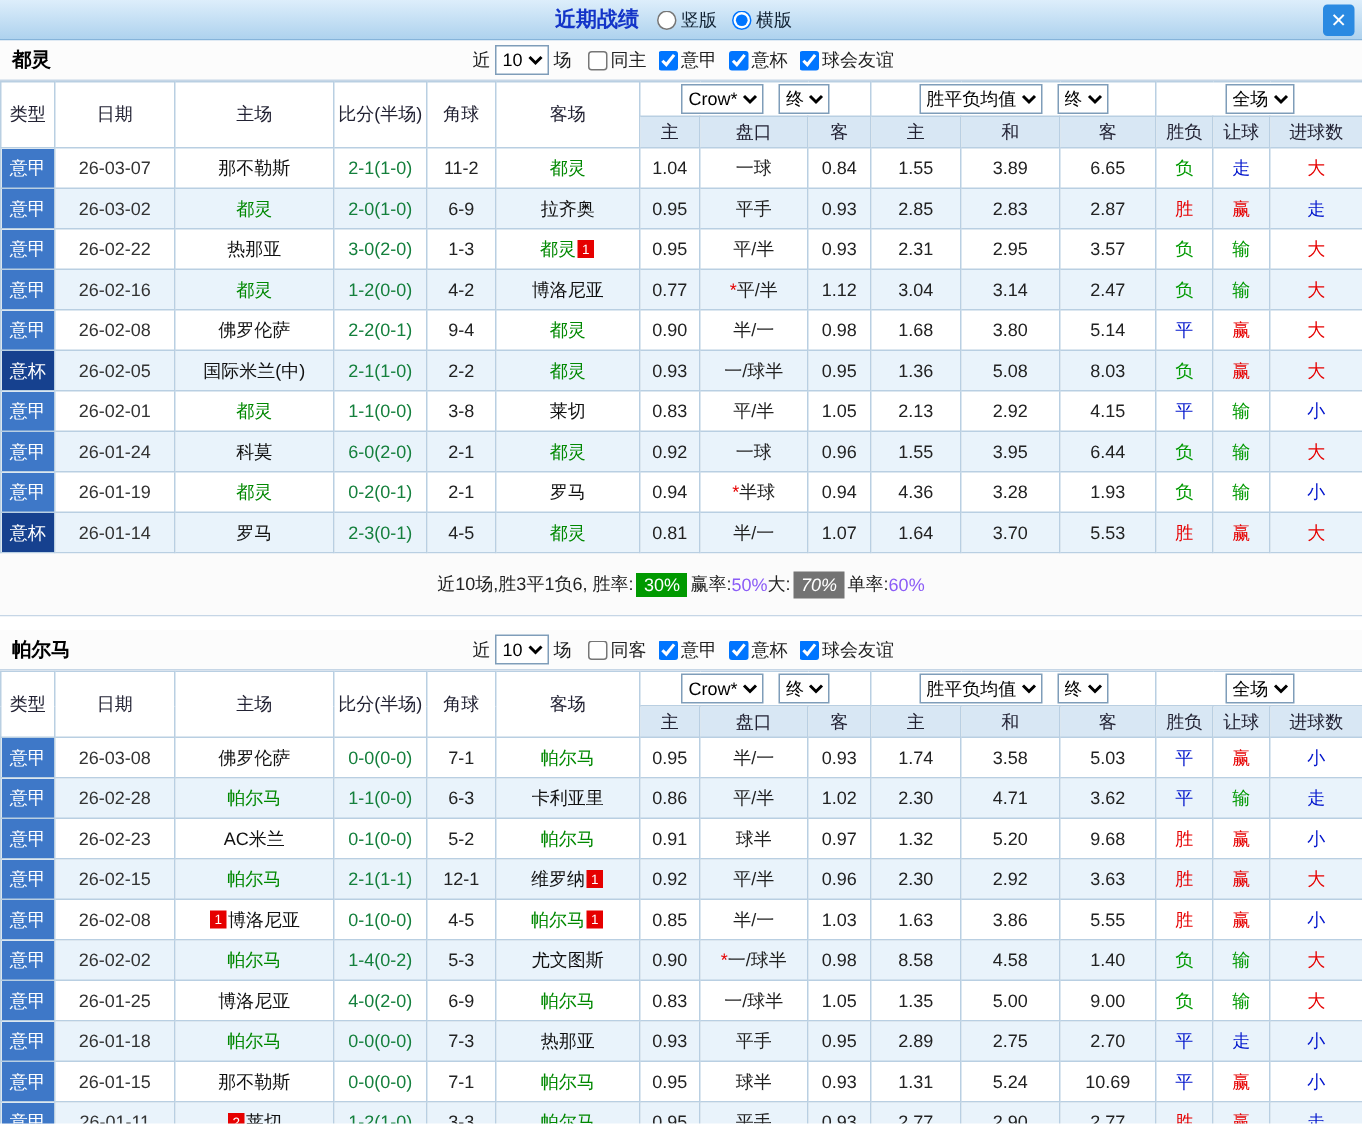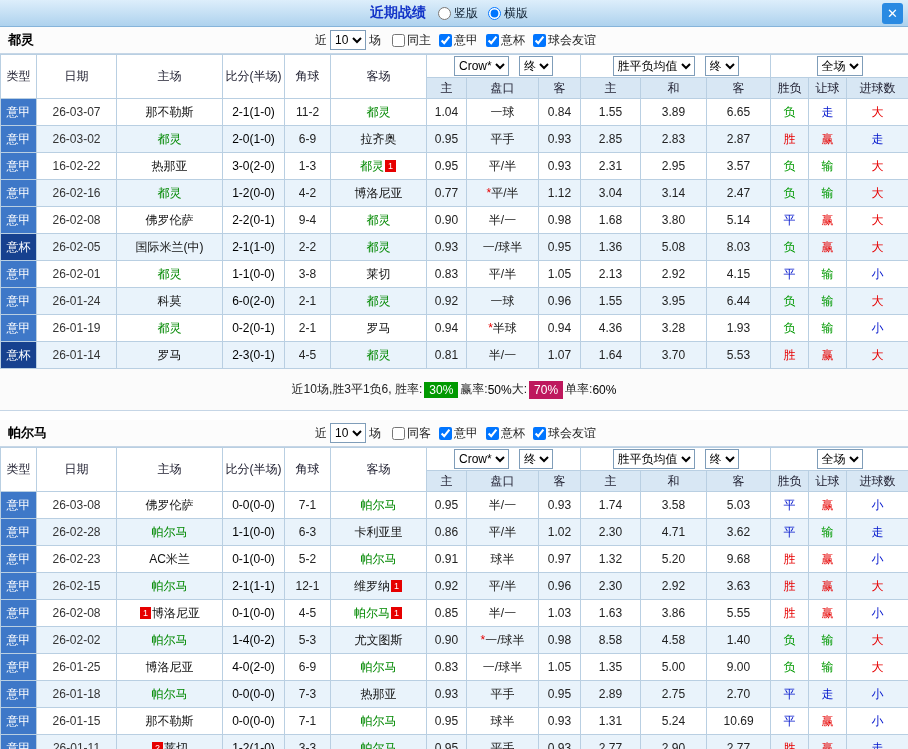--- a/index.html
+++ b/index.html
@@ -46,38 +46,38 @@
   .stats .lefthead { background:#fff; }
   .stats .ctrl-cell { background:#fff; height:23px; }
   .stats .ctrl-cell select { margin:0 5px; }
   .stats tr.sub th { background:#d8e7f4; height:21px; }
   .stats tbody td { height:27px; }
   tbody tr.odd { background:#fff; }
   tbody tr.even { background:#e9f3fb; }
   td.type-serie-a { background:#3e78c8; color:#fff; }
   td.type-coppa   { background:#16418f; color:#fff; }
   .date-cell { color:#333; }
-  .score-cell { color:#000000; }
+  .score-cell { color:#15803d; }
   .subject { color:#008800; }
   .opp { color:#111;text-align:right; }
   .card {
     display:inline-block; background:#e60000; color:#fff; font-size:9px;
     line-height:12px; min-width:11px; height:12px; margin:0 1px; vertical-align:1px;
   }
   .star { color:#e60000; }
   .res-red { color:#e60000; } .res-green { color:#009900; } .res-blue { color:#0014cc; }
   
   .summary-row {
     height:42px; background:#fbfbfb; border-bottom:1px solid #c6d6e6;
     display:flex; align-items:center; justify-content:center;
   }
   .sum-plain { color:#222; }
-  .val-blue { color:#000000; }
+  .val-blue { color:#8b5cf6; }
   .badge-green { background:#009900; color:#fff; padding:1px 5px; margin:0 2px; }
-  .badge-red { background:#be185d; color:#fff; padding:2px 5px; margin:0 2px; }
+  .badge-red { background:#737373; color:#fff; padding:2px 5px; margin:0 2px;font-style:italic; }
   .section-gap { height:9px; background:#fff; }
 </style>
 </head>
 <body>
 
 <div class="topbar">
   <span class="topbar-title">近期战绩</span>
   <label class="radio-label">
     <input type="radio" name="layout" style="">
     <span>竖版</span>
@@ -186,21 +186,21 @@
           <td class="odds-cell">0.93</td>
           <td class="avg-cell">2.85</td>
           <td class="avg-cell">2.83</td>
           <td class="avg-cell">2.87</td>
           <td class="res-red">胜</td>
           <td class="res-red">赢</td>
           <td class="res-blue">走</td>
         </tr>
         <tr class="odd">
           <td class="type-serie-a">意甲</td>
-          <td class="date-cell">16-02-22</td>
+          <td class="date-cell">26-02-22</td>
           <td class="team-cell"><span class="opp">热那亚</span></td>
           <td class="score-cell">3-0(2-0)</td>
           <td class="corner-cell">1-3</td>
           <td class="team-cell"><span class="subject">都灵</span><span class="card">1</span></td>
           <td class="odds-cell">0.95</td>
           <td class="odds-cell">平/半</td>
           <td class="odds-cell">0.93</td>
           <td class="avg-cell">2.31</td>
           <td class="avg-cell">2.95</td>
           <td class="avg-cell">3.57</td>

